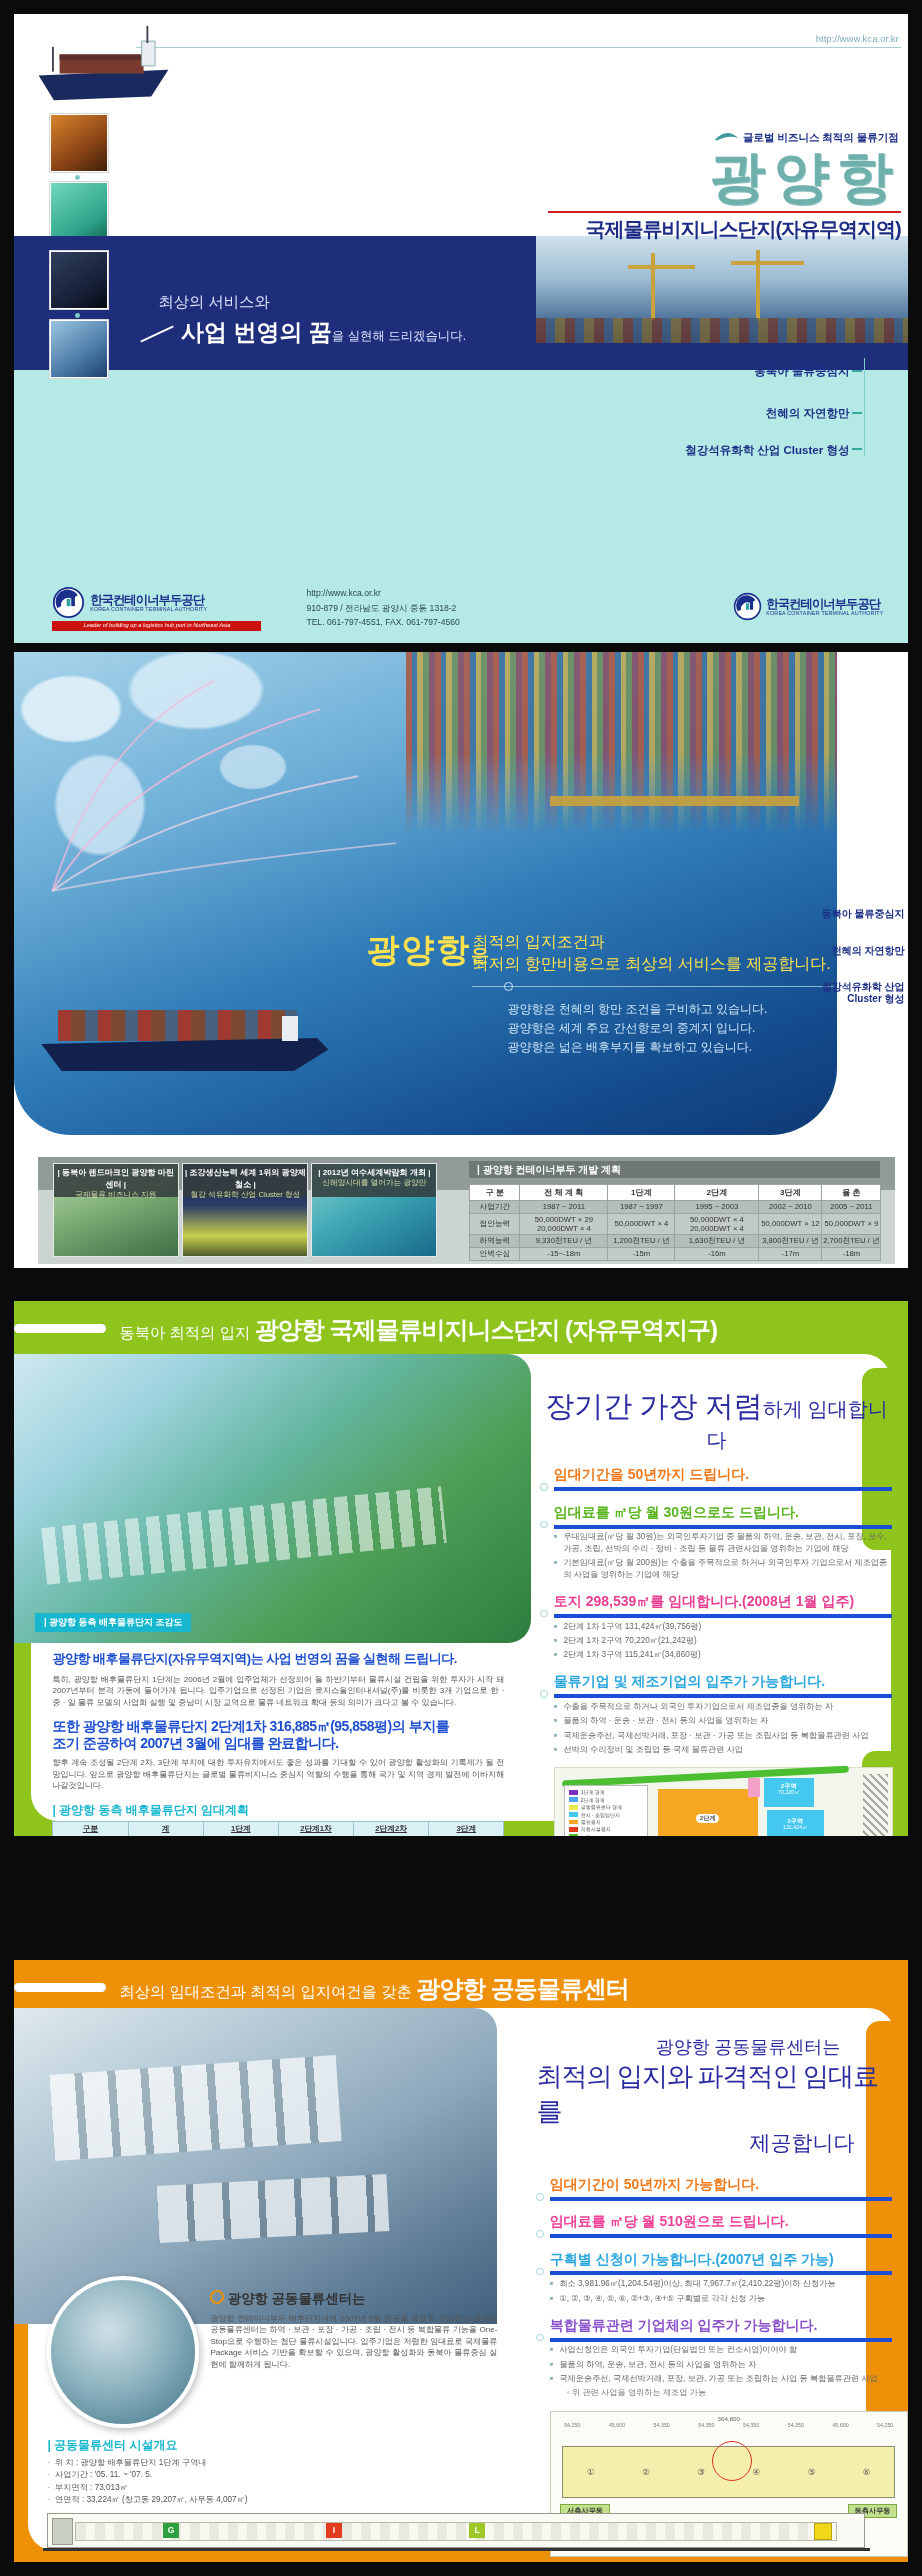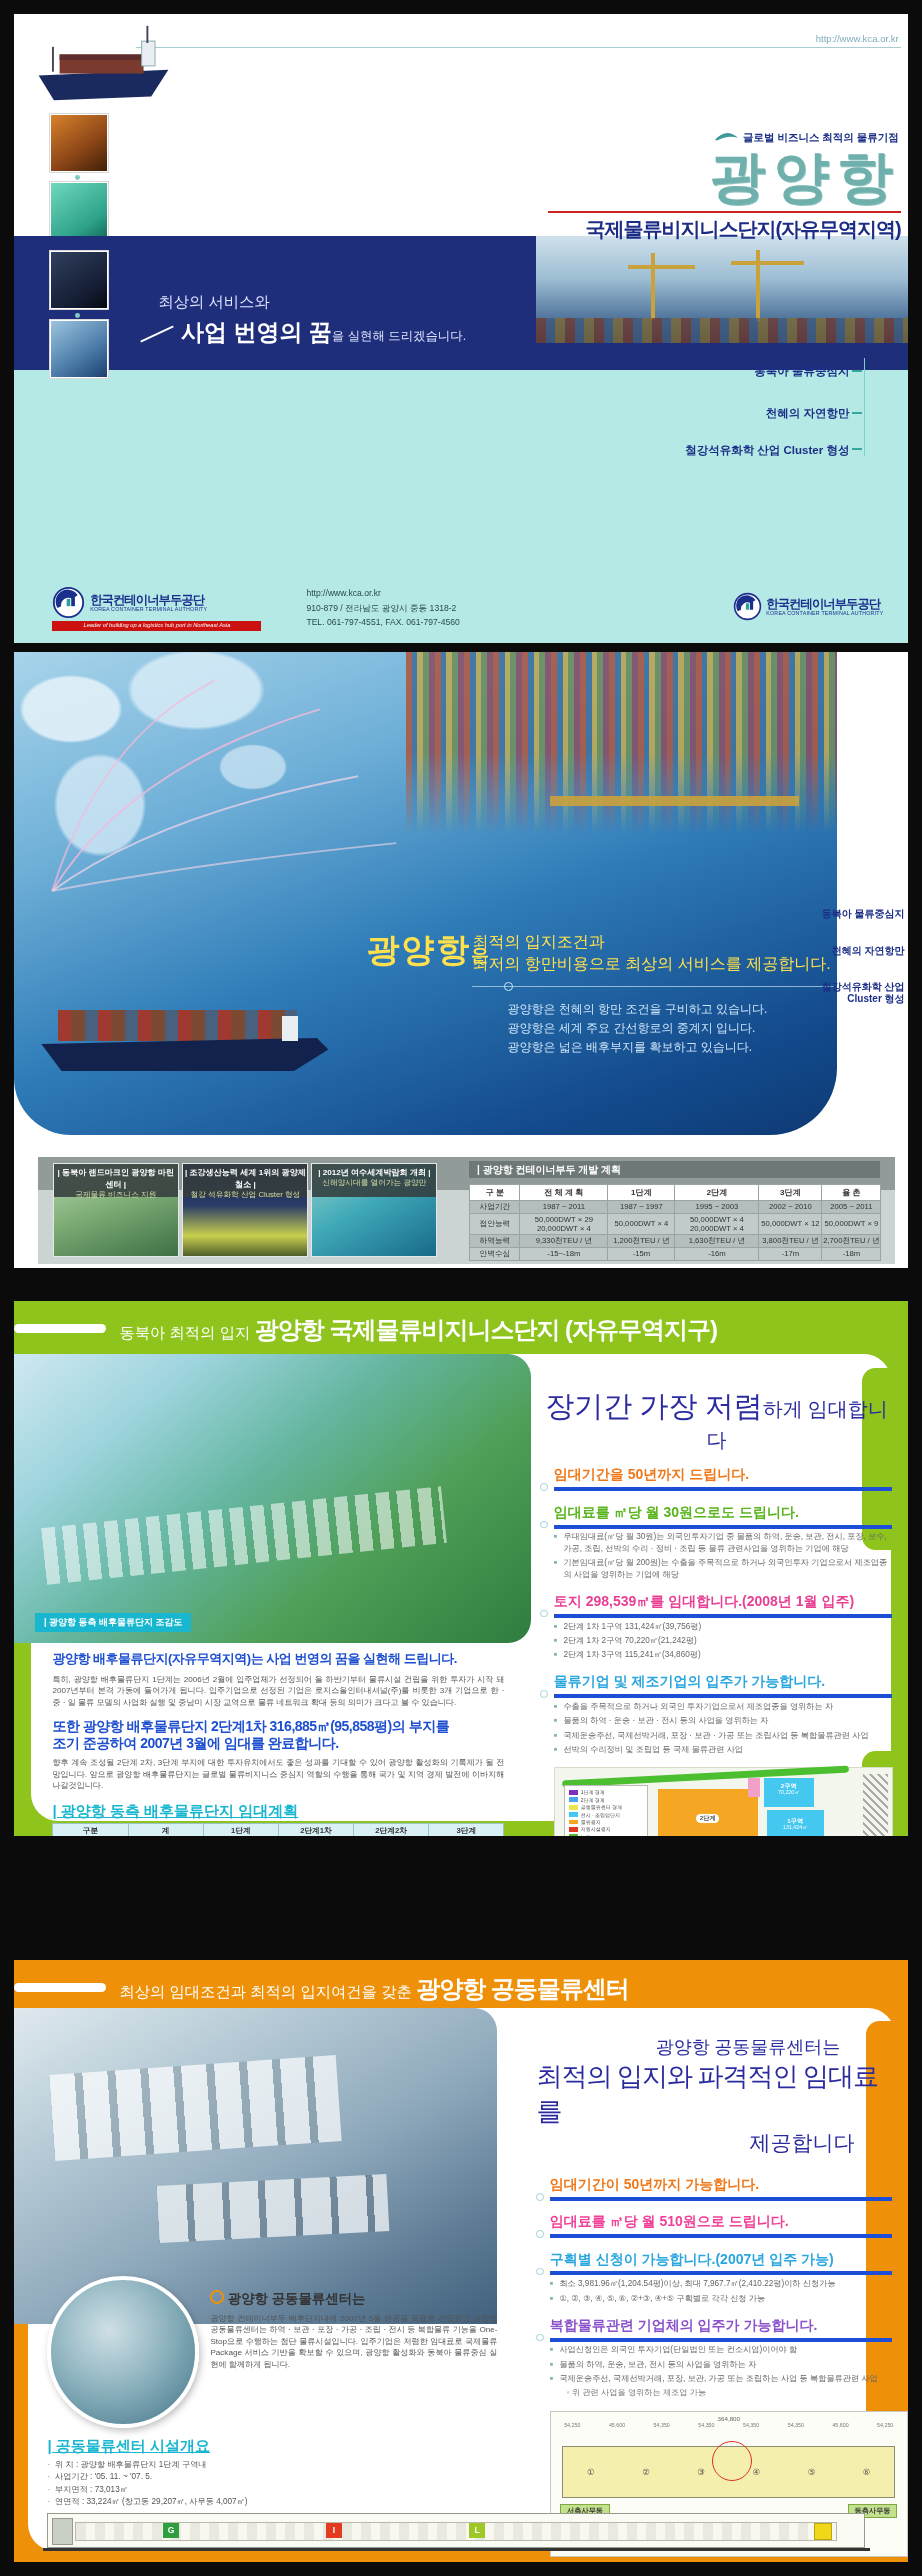--- a/index.html
+++ b/index.html
@@ -79,23 +79,23 @@
   .zl{position:absolute;text-align:center;color:#fff;font-weight:bold;}
   .zl .n{font-size:6.2px;line-height:6.7px;} .zl .a{font-size:5.3px;line-height:5.7px;font-weight:normal;}
   .pill{display:inline-block;background:#fff;color:#555;border-radius:5.7px;font-size:6.2px;font-weight:bold;padding:0 3.8px;line-height:8.6px;}
   .legend-row{display:flex;align-items:center;margin-top:1.4px;}
   .legend-chip{width:8.6px;height:4.8px;margin:0 2.9px 0 1.9px;flex:none;}
   .legend-lb{font-size:5px;color:#444;white-space:nowrap;}
   .p3-left{left:38px;top:349px;width:452px;z-index:7;}
   .lt1{color:#1e4fd0;font-size:13px;font-weight:bold;letter-spacing:-0.5px;}
   .lp{font-size:8.1px;color:#555;line-height:11.5px;margin-top:5.7px;text-align:justify;}
   .lt2{color:#1e4fd0;font-size:14px;font-weight:bold;line-height:17px;margin-top:9.6px;letter-spacing:-0.5px;}
-  .ltt{color:#19b7cf;font-size:15px;font-weight:bold;margin:9.6px 0 2.9px 0;text-decoration:underline;}
+  .ltt{color:#19b7cf;font-size:12px;font-weight:bold;margin:9.6px 0 2.9px 0;}
   table.lease{border-collapse:collapse;table-layout:fixed;width:100%;font-size:7.7px;color:#333;}
-  table.lease th{background:#d9f0f5;border:1px solid #9bc3cc;padding:1.9px 0;font-size:7.7px;}
+  table.lease th{background:#d9f0f5;border:1px solid #9bc3cc;padding:1.9px 0;font-size:7.7px;text-decoration:underline;}
   table.lease td{background:#eef7f9;border:1px solid #9bc3cc;text-align:center;padding:1.9px 0;}
   
   .p4{top:1960px;height:602px;background:#ee9108;}
   .p4-photo{left:0;top:48px;width:483px;height:316px;border-radius:0 23px 0 0;z-index:5;overflow:hidden;
      background:linear-gradient(150deg,#dfe9ee 0%,#b9cdd8 25%,#8fa9bc 55%,#5f7d96 80%,#41607c 100%);}
   .circle-inset{left:33px;top:316px;width:144px;height:144px;border-radius:50%;border:4.8px solid #ffffff;z-index:8;
      background:radial-gradient(circle at 40% 35%,#cfe0e6 0%,#8fb4c0 45%,#3f7286 100%);box-shadow:1.9px 2.9px 7.7px rgba(0,0,0,.25);}
   .p4head2{color:#2b2ba0;font-size:26px;letter-spacing:-1px;}
   .plan{position:relative;width:356px;height:144px;background:#fdfdf8;border:1px solid #c9c9bd;margin-top:13.4px;}
   .dimrow{display:flex;justify-content:space-between;padding:0 13.4px;font-size:5.3px;color:#777;}

